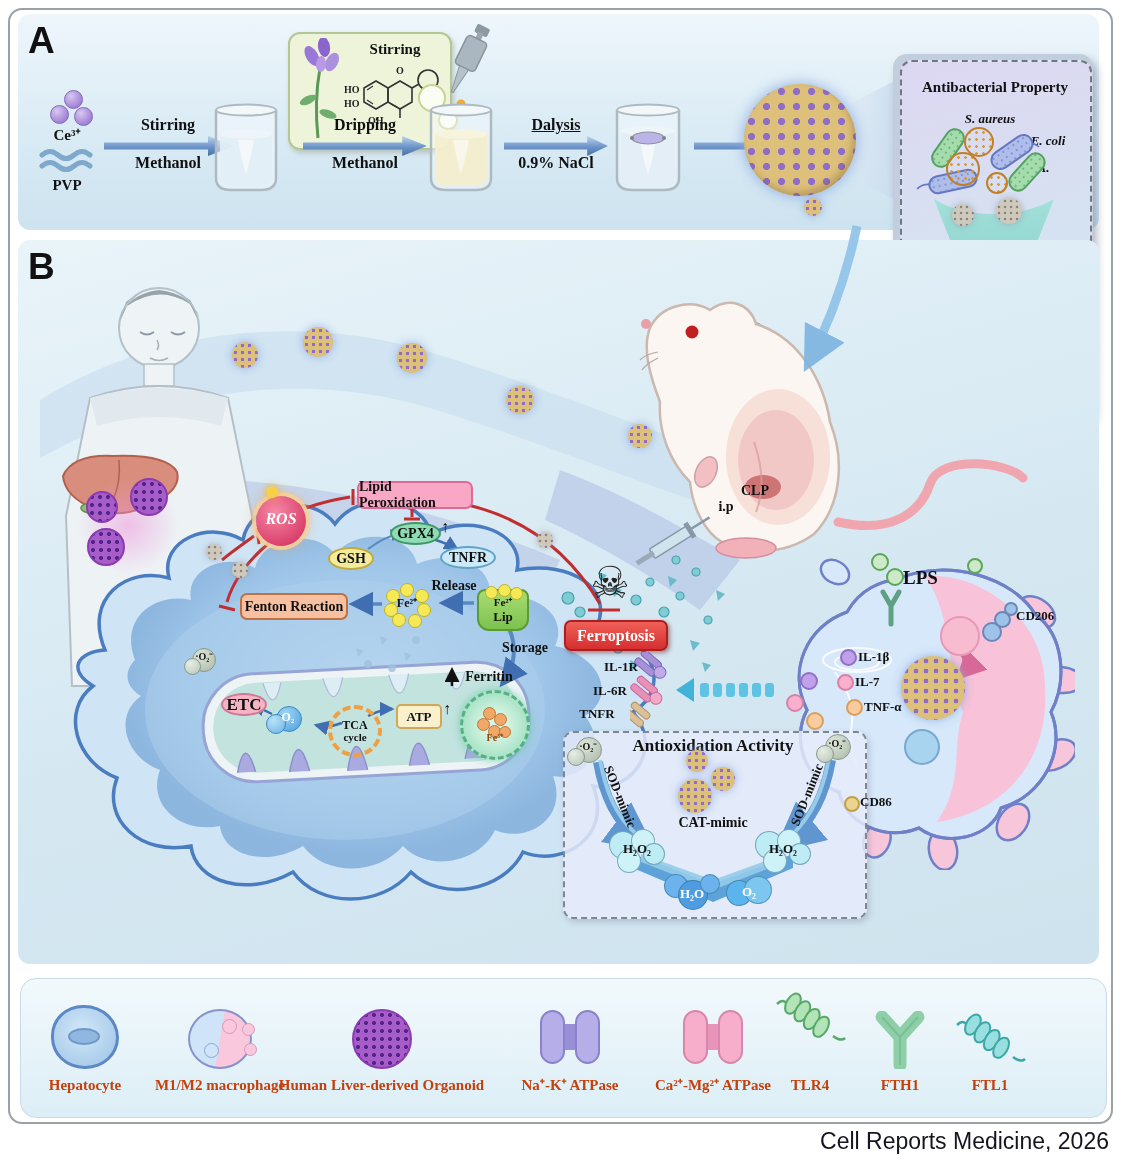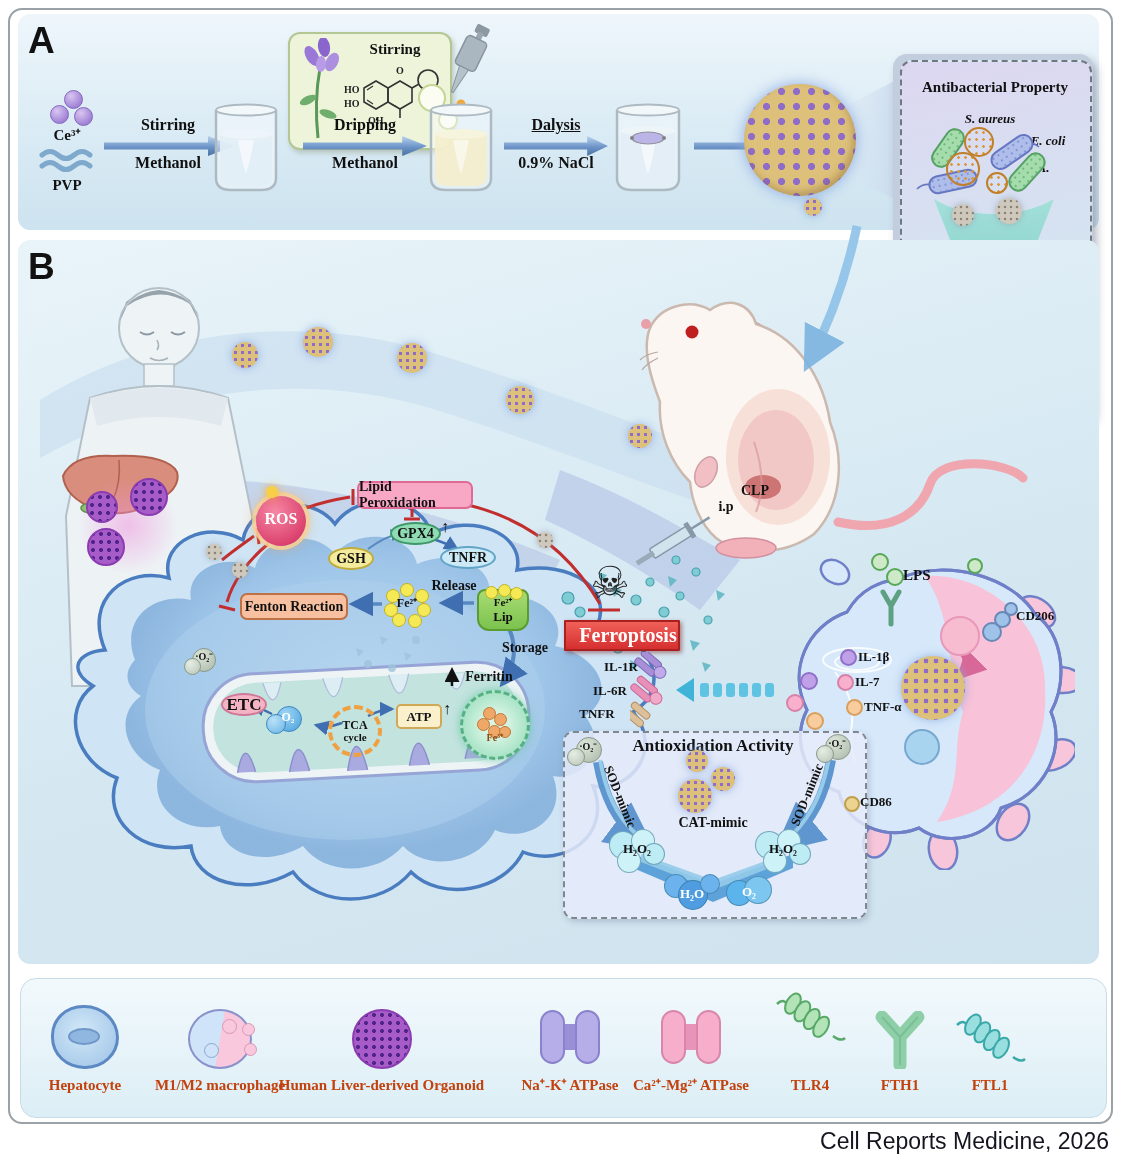--- a/index.html
+++ b/index.html
@@ -411,21 +411,21 @@
     <g fill="#9fc4dc" opacity="0.8">
       <path d="M356,648 l8,3 l-6,6 Z"></path>
         <path d="M380,636 l8,3 l-6,6 Z"></path>
         <path d="M404,652 l8,3 l-6,6 Z"></path>
       <circle cx="368" cy="664" r="4"></circle>
         <circle cx="392" cy="668" r="4"></circle>
         <circle cx="416" cy="640" r="4"></circle>
     </g>
   </svg>
 
-  <div class="abs" style="left:256px;top:496px;width:50px;height:50px;border-radius:50%;z-index:9;background:radial-gradient(circle at 38% 32%,#f687a4,#d83a68 80%);box-shadow:0 0 0 4px rgba(248,208,150,.85),0 0 14px rgba(240,170,90,.9);">
+  <div class="abs" style="left:256px;top:496px;width:50px;height:50px;border-radius:50%;z-index:9;background:radial-gradient(circle at 38% 32%,#f687a4,#d83a68 80%);box-shadow:0 0 0 4px rgba(248,208,150,.85),0 0 14px rgba(240,170,90,.9);font-style:italic;">
     <div class="lbl" style="left:0;top:15px;width:50px;font-size:16px;color:#fff;">ROS</div>
   </div>
   <div class="abs" style="left:266px;top:486px;width:12px;height:12px;background:#f8d048;border-radius:50%;z-index:9;box-shadow:0 0 8px #f8b030;"></div>
 
   <div class="pillbox" style="left:357px;top:481px;width:112px;height:24px;font-size:14px;background:#f8a8c4;border:2px solid #e06a94;z-index:9;">Lipid Peroxidation</div>
 
   <div class="oval" style="left:390px;top:522px;width:47px;height:19px;font-size:14px;background:#8fdcb4;border:2px solid #3f9868;z-index:9;">GPX4</div>
   <div class="lbl" style="left:438px;top:519px;width:14px;font-size:16px;z-index:9;">↑</div>
   <div class="oval" style="left:328px;top:547px;width:42px;height:19px;font-size:14px;background:#f4ec9c;border:2px solid #c0ac3c;z-index:9;">GSH</div>
   <div class="oval" style="left:440px;top:546px;width:52px;height:19px;font-size:14px;background:#cbe9f6;border:2px solid #61a4c6;z-index:9;">TNFR</div>
@@ -470,21 +470,21 @@
   <div class="pillbox" style="left:396px;top:704px;width:42px;height:21px;font-size:13px;background:#faf0cc;border:2px solid #d0a858;border-radius:5px;z-index:9;">ATP</div>
   <div class="lbl" style="left:440px;top:701px;width:14px;font-size:16px;z-index:9;">↑</div>
 
   <div class="abs" style="left:184px;top:648px;width:40px;height:30px;z-index:9;">
     <div class="dot" style="left:8px;top:0;width:22px;height:22px;background:radial-gradient(circle at 35% 30%,#dde6da,#aab8a8);border:1.5px solid #8a988a;"></div>
     <div class="dot" style="left:0;top:10px;width:15px;height:15px;background:radial-gradient(circle at 35% 30%,#e6eee4,#b8c4b6);border:1.5px solid #8a988a;"></div>
     <div class="lbl" style="left:6px;top:4px;width:28px;font-size:10px;">·O₂⁻</div>
   </div>
 
   <div class="lbl" style="left:584px;top:560px;width:52px;font-size:44px;color:#222;z-index:9;font-family:'DejaVu Sans',sans-serif;">☠</div>
-  <div class="pillbox" style="left:564px;top:620px;width:100px;height:27px;font-size:20px;color:#fff;background:linear-gradient(180deg,#f06058,#d52f2f);border:2px solid #a82020;border-radius:1px;box-shadow:2px 2px 4px rgba(120,30,30,.5);z-index:9;padding-left:12px;">Ferroptosis</div>
+  <div class="pillbox" style="left:564px;top:620px;width:100px;height:27px;font-size:16px;color:#fff;background:linear-gradient(180deg,#f06058,#d52f2f);border:2px solid #a82020;border-radius:7px;box-shadow:2px 2px 4px rgba(120,30,30,.5);z-index:9;">Ferroptosis</div>
 
   <div class="lbl" style="left:594px;top:660px;width:54px;font-size:13px;z-index:9;">IL-1R</div>
   <div class="lbl" style="left:583px;top:684px;width:54px;font-size:13px;z-index:9;">IL-6R</div>
   <div class="lbl" style="left:570px;top:707px;width:54px;font-size:13px;z-index:9;">TNFR</div>
   <svg class="abs" style="left:630px;top:652px;z-index:9;" width="70" height="80">
     <g transform="rotate(40 20 12)">
         <rect x="6" y="4" width="24" height="7" rx="3.5" fill="#a890d8" stroke="#8068b8" stroke-width="1"></rect>
         <rect x="6" y="14" width="24" height="7" rx="3.5" fill="#a890d8" stroke="#8068b8" stroke-width="1"></rect>
         <circle cx="33" cy="12" r="6" fill="#c0aae8" stroke="#8068b8"></circle>
       </g>
@@ -551,21 +551,21 @@
     <div class="lbl" style="left:8px;top:15px;width:44px;font-size:13px;color:#fff;">H₂O</div>
   </div>
   <div class="molec abs" style="left:726px;top:874px;width:46px;height:40px;z-index:9;">
     <div class="dot" style="left:0;top:6px;width:24px;height:24px;background:#5cb4ec;"></div>
     <div class="dot" style="left:18px;top:2px;width:26px;height:26px;background:#7cc6f0;"></div>
     <div class="lbl" style="left:4px;top:11px;width:38px;font-size:13px;color:#fff;">O₂</div>
   </div>
 
   <div class="dot" style="left:871px;top:553px;width:14px;height:14px;background:#cde9c8;border:2px solid #58a858;z-index:9;"></div>
   <div class="dot" style="left:886px;top:568px;width:14px;height:14px;background:#cde9c8;border:2px solid #58a858;z-index:9;"></div>
-  <div class="lbl" style="left:903px;top:568px;width:44px;font-size:15px;text-align:left;z-index:9;">LPS</div>
+  <div class="lbl" style="left:903px;top:568px;width:44px;font-size:19px;text-align:left;z-index:9;">LPS</div>
   <div class="dot" style="left:982px;top:622px;width:16px;height:16px;background:#9ec2e8;border:2px solid #6888b8;z-index:9;"></div>
   <div class="dot" style="left:994px;top:611px;width:13px;height:13px;background:#9ec2e8;border:2px solid #6888b8;z-index:9;"></div>
   <div class="dot" style="left:1004px;top:602px;width:10px;height:10px;background:#9ec2e8;border:2px solid #6888b8;z-index:9;"></div>
   <div class="lbl" style="left:1016px;top:609px;width:60px;font-size:13px;text-align:left;z-index:9;">CD206</div>
   <div class="dot" style="left:840px;top:649px;width:13px;height:13px;background:#c0a0e8;border:2px solid #9070c8;z-index:9;"></div>
   <div class="lbl" style="left:858px;top:650px;width:50px;font-size:13px;text-align:left;z-index:9;">IL-1β</div>
   <div class="dot" style="left:837px;top:674px;width:13px;height:13px;background:#f8b0cc;border:2px solid #d880a8;z-index:9;"></div>
   <div class="lbl" style="left:855px;top:675px;width:44px;font-size:13px;text-align:left;z-index:9;">IL-7</div>
   <div class="dot" style="left:846px;top:699px;width:13px;height:13px;background:#f8cc9c;border:2px solid #d8a060;z-index:9;"></div>
   <div class="lbl" style="left:864px;top:700px;width:52px;font-size:13px;text-align:left;z-index:9;">TNF-α</div>
@@ -601,21 +601,21 @@
 
   <div class="legend-item" style="left:500px;width:140px;">
     <svg width="64" height="58">
       <rect x="20" y="16" width="24" height="26" fill="#988fd6"></rect>
       <rect x="3" y="3" width="23" height="52" rx="11.5" fill="#b6aee8" stroke="#8a82cc" stroke-width="2"></rect>
       <rect x="38" y="3" width="23" height="52" rx="11.5" fill="#b6aee8" stroke="#8a82cc" stroke-width="2"></rect>
     </svg>
     <div class="legend-label">Na⁺-K⁺ ATPase</div>
   </div>
 
-  <div class="legend-item" style="left:616px;width:150px;">
+  <div class="legend-item" style="left:638px;width:150px;">
     <svg width="64" height="58">
       <rect x="20" y="16" width="24" height="26" fill="#e794b8"></rect>
       <rect x="3" y="3" width="23" height="52" rx="11.5" fill="#f7aecb" stroke="#d886ab" stroke-width="2"></rect>
       <rect x="38" y="3" width="23" height="52" rx="11.5" fill="#f7aecb" stroke="#d886ab" stroke-width="2"></rect>
     </svg>
     <div class="legend-label">Ca²⁺-Mg²⁺ ATPase</div>
   </div>
 
   <div class="legend-item" style="left:772px;width:76px;gap:25px;">
     <svg width="78" height="58">

